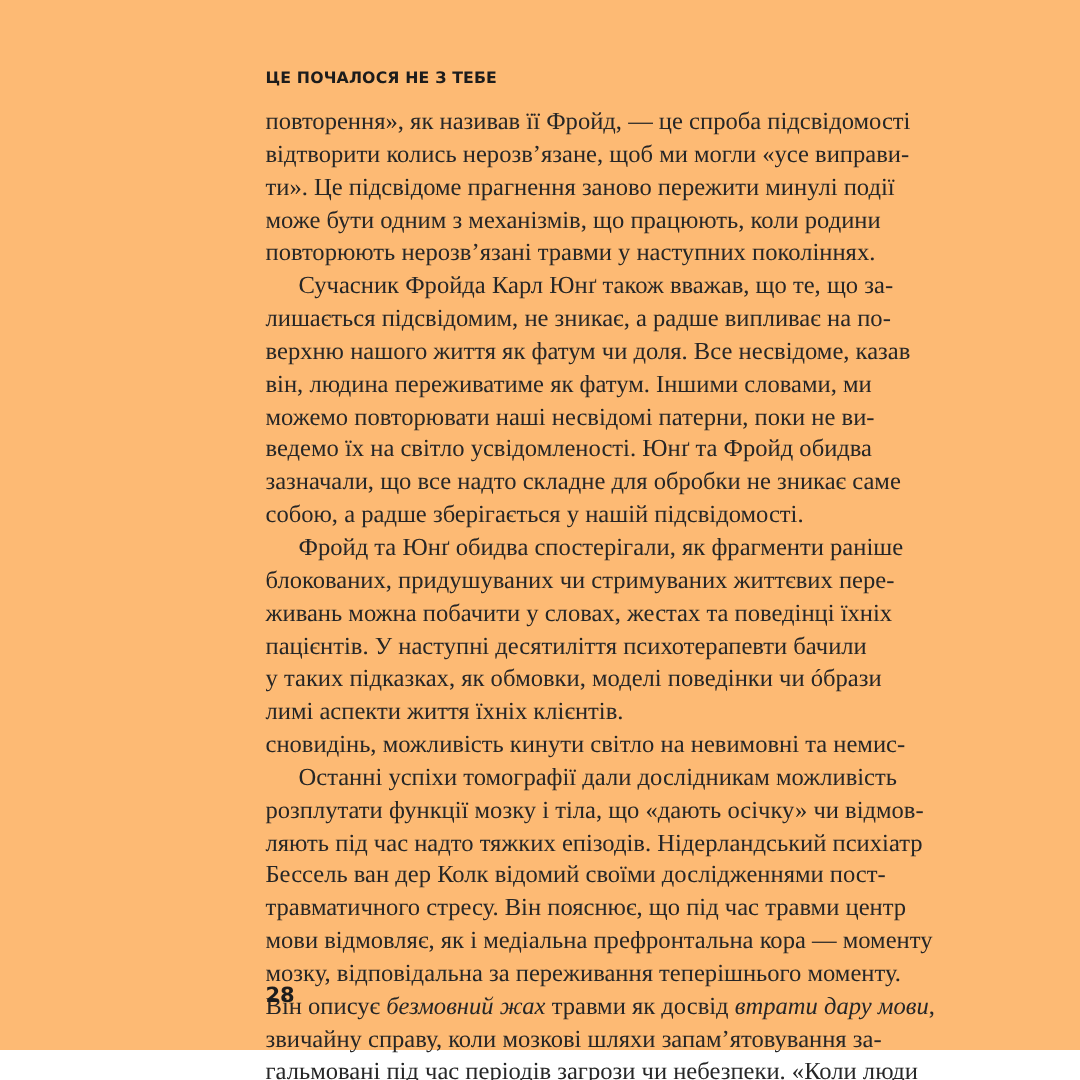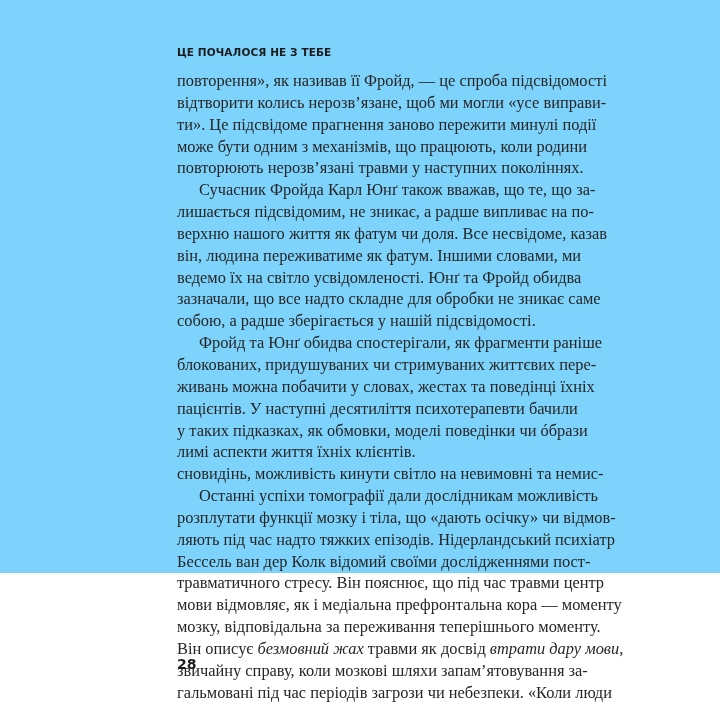--- a/index.html
+++ b/index.html
@@ -1,17 +1,17 @@
 <!DOCTYPE html>
 <html><head>
 <meta charset="utf-8">
 <style>
   html, body { margin:0; padding:0; }
   body { width:720px; height:720px; background:#ffffff; position:relative; overflow:hidden; }
-  .page { position:absolute; left:0; top:0; width:720px; height:573px; background:#7dd3fc; }
+  .page { position:absolute; left:0; top:0; width:720px; height:700px; background:#fdba74; }
   .running-head {
     position:absolute; left:177px; top:46px;
     font-family:"DejaVu Sans", sans-serif; font-weight:bold;
     font-size:10.5px; letter-spacing:0.1px; color:#1c1c1c;
   }
   .body-text {
     position:absolute; left:177px; top:70px; width:390px;
     font-family:"Liberation Serif", serif; font-size:16.4px;
     line-height:21.85px; color:#262626; text-align:justify;
   }
@@ -39,20 +39,21 @@
       <span class="line">ти». Це підсвідоме прагнення заново пережити минулі події</span>
       <span class="line">може бути одним з механізмів, що працюють, коли родини</span>
       <span class="line last">повторюють нерозв’язані травми у наступних поколіннях.</span>
     </p>
 
     <p>
       <span class="line indent">Сучасник Фройда Карл Юнґ також вважав, що те, що за-</span>
       <span class="line">лишається підсвідомим, не зникає, а радше випливає на по-</span>
       <span class="line">верхню нашого життя як фатум чи доля. Все несвідоме, казав</span>
       <span class="line">він, людина переживатиме як фатум. Іншими словами, ми</span>
+      <span class="line">можемо повторювати наші несвідомі патерни, поки не ви-</span>
       <span class="line">ведемо їх на світло усвідомленості. Юнґ та Фройд обидва</span>
       <span class="line">зазначали, що все надто складне для обробки не зникає саме</span>
       <span class="line last">собою, а радше зберігається у нашій підсвідомості.</span>
     </p>
 
     <p>
       <span class="line indent">Фройд та Юнґ обидва спостерігали, як фрагменти раніше</span>
       <span class="line">блокованих, придушуваних чи стримуваних життєвих пере-</span>
       <span class="line">живань можна побачити у словах, жестах та поведінці їхніх</span>
       <span class="line">пацієнтів. У наступні десятиліття психотерапевти бачили</span>

